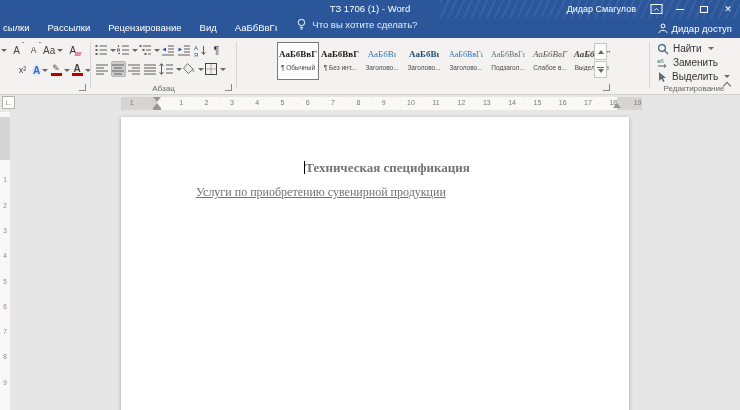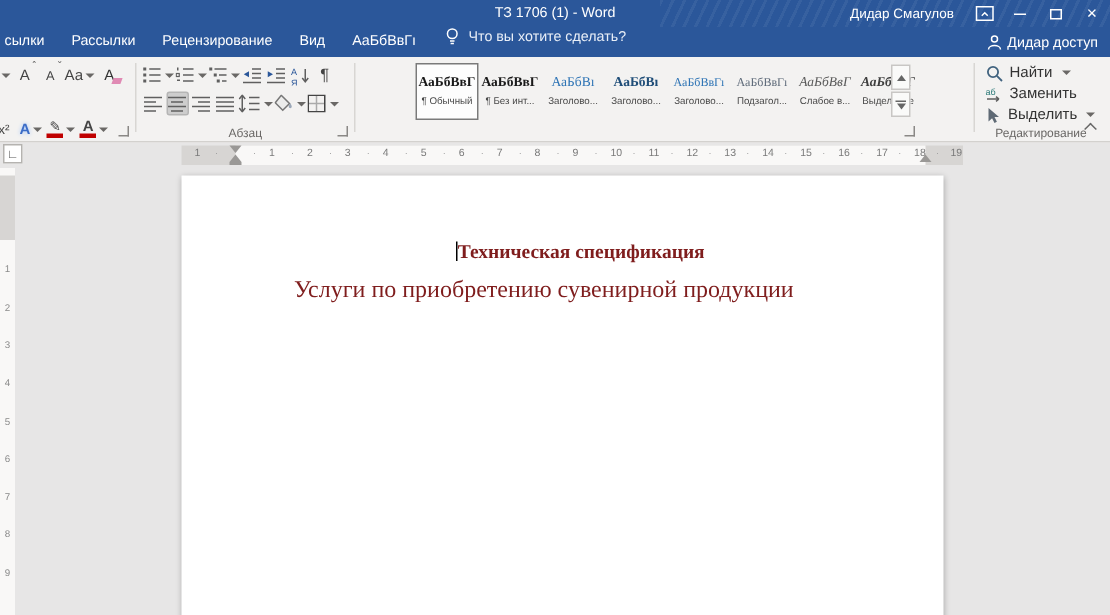--- a/index.html
+++ b/index.html
@@ -82,25 +82,25 @@
   .ind-box { position:absolute; left:32px; bottom:0; width:8px; height:2px; background:#9a9896; }
   .ind-right { position:absolute; left:492px; bottom:2px; width:0; height:0; border-left:4px solid transparent; border-right:4px solid transparent; border-bottom:5px solid #9a9896; }
 
   
   #workspace { position:relative; height:298px; background:var(--doc_bg,#e7e6e6); overflow:hidden; }
   #vruler { position:absolute; left:0; top:0; bottom:0; width:10px; background:#f9f8f7; }
   #vruler .vmargin { position:absolute; left:0; top:5px; height:43px; width:10px; background:#d7d5d3; }
   .vnum { position:absolute; left:0; width:10px; text-align:center; font-size:6.5px; color:#8a8a8a; }
   #page { position:absolute; left:121px; top:5px; width:508px; height:400px; background:#fff;
           box-shadow:0 1px 4px rgba(0,0,0,0.28); }
-  #page .textarea { position:absolute; left:36px; width:460px; top:43px; font-family:"Liberation Serif", serif; color:#7f1d1d; }
+  #page .textarea { position:absolute; left:36px; width:460px; top:43px; font-family:"Liberation Serif", serif; color:#737373; }
   #doc-heading { text-align:center; font-size:13px; font-weight:700; }
   #caret { display:inline-block; width:1px; height:13px; background:#000; vertical-align:-2px; animation:blink 1s steps(1) infinite; }
   @keyframes blink { 50% { opacity:0; } }
-  #doc-body { margin-top:9px; font-size:16px; text-indent:39px; }
+  #doc-body { margin-top:9px; font-size:12px; text-indent:39px;text-decoration:underline; }
 </style>
 </head>
 <body>
 
 <div id="app">
 
   <div id="titlebar">
     <div class="deco"></div>
     <div id="doc-title">ТЗ 1706 (1)  -  Word</div>
     <div id="titlebar-right">
@@ -159,21 +159,21 @@
         </span>
         <span class="rbtn">
           <span>Аа</span>
             <span class="drop"></span>
         </span>
         <span class="rbtn" style="position:relative;">
           <span style="color:#333;">А</span>
           <span style="position:absolute; right:-1px; bottom:2px; width:6px; height:4px; background:#e08ab4; transform:skewX(-20deg);"></span>
         </span>
       </div>
-      <div class="rrow" style="top:40px; gap:3px;">
+      <div class="rrow" style="top:24px; gap:3px;padding-left:20px;">
         <span class="rbtn" style="margin-left:-5px; font-size:9px;">х²</span>
         <span class="rbtn">
           <span style="color:#3b6cc7; text-shadow:0 0 3px #9ec0f7; font-weight:700;">А</span>
             <span class="drop"></span>
         </span>
         <span class="rbtn">
           <span class="stack">
               <span style="font-size:9px;">✎</span>
               <span class="redbar"></span>
             </span>

